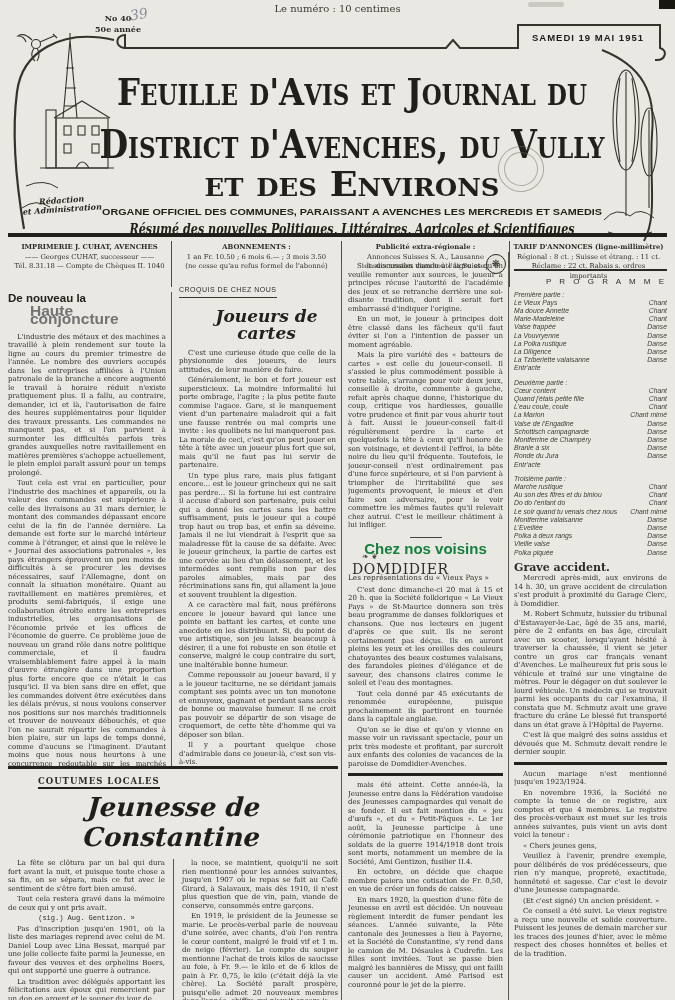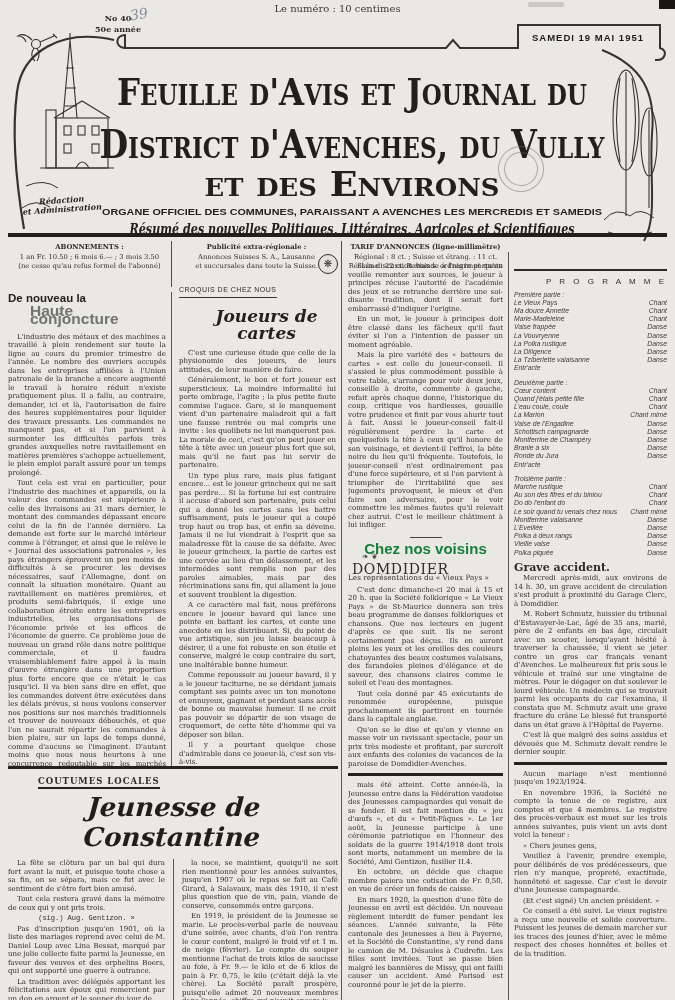--- a/index.html
+++ b/index.html
@@ -129,20 +129,26 @@
     </g>
     <path class="line-art" stroke-width="1" d="M12,172 q12,-14 26,-4 q10,-10 24,2 M16,184 q22,8 44,0"></path>
   </svg>
 
   <div class="stamp"></div>
 
   <div class="rule-heavy"></div>
   <div class="infobar">
     <div class="infocell">
 
+    <p>IMPRIMERIE J. CUHAT, AVENCHES</p>
+        <p>—— Georges CUHAT, successeur ——</p>
+        <p>Tél. 8.31.18 — Compte de Chèques II. 1040</p>
+      </div>
+    <div class="infocell">
+
     <p>ABONNEMENTS :</p>
         <p>1 an Fr. 10.50 ; 6 mois 6.— ; 3 mois 3.50</p>
         <p>(ne cesse qu'au refus formel de l'abonné)</p>
       </div>
     <div class="infocell">
       <span class="assa">❋</span>
       <div>
 
       <p>Publicité extra-régionale :</p>
           <p>Annonces Suisses S. A., Lausanne</p>
@@ -362,21 +368,21 @@
   </div>
 
   <div class="bottom-left">
     <div class="hrule" style="margin:0;"></div>
     <div><span class="kicker2">COUTUMES LOCALES</span></div>
     <div class="jc-title">Jeunesse de Constantine</div>
     <div class="bl-cols">
       <div class="bl-col">
 
       <p>La fête se clôtura par un bal qui dura fort avant la nuit, et puisque toute chose a sa fin, on se sépara, mais ce fut avec le sentiment de s'être fort bien amusé.</p>
-          <p>Tout cela restera gravé dans la mémoire de ceux qui y ont pris trois.</p>
+          <p>Tout cela restera gravé dans la mémoire de ceux qui y ont pris avait.</p>
           <p>(sig.) Aug. Gentizon. »</p>
           <p>Pas d'inscription jusqu'en 1901, où la liste des mariages reprend avec celui de M. Daniel Loup avec Lina Bessat, marqué par une jolie collecte faite parmi la Jeunesse, en faveur des veuves et des orphelins Boers, qui ont supporté une guerre à outrance.</p>
           <p>La tradition avec délégués apportant les félicitations aux époux qui remercient par un don en argent et le souper du jour de</p>
         </div>
       <div class="bl-col">
 
       <p>la noce, se maintient, quoiqu'il ne soit rien mentionné pour les années suivantes, jusqu'en 1907 où le repas se fait au Café Girard, à Salavaux, mais dès 1910, il n'est plus question que de vin, pain, viande de conserve, consommés entre garçons.</p>
           <p>En 1919, le président de la Jeunesse se marie. Le procès-verbal parle de nouveau d'une soirée, avec chants, d'où l'on rentra le cœur content, malgré le froid vif et 1 m. de neige (février). Le compte du souper mentionne l'achat de trois kilos de saucisse au foie, à Fr. 9.— le kilo et de 6 kilos de pain à Fr. 0,75, le kilo (c'était déjà la vie chère). La Société paraît prospère, puisqu'elle admet 20 nouveaux membres dans l'année, chiffre qui n'avait encore ja-</p>
         </div>
     </div>

